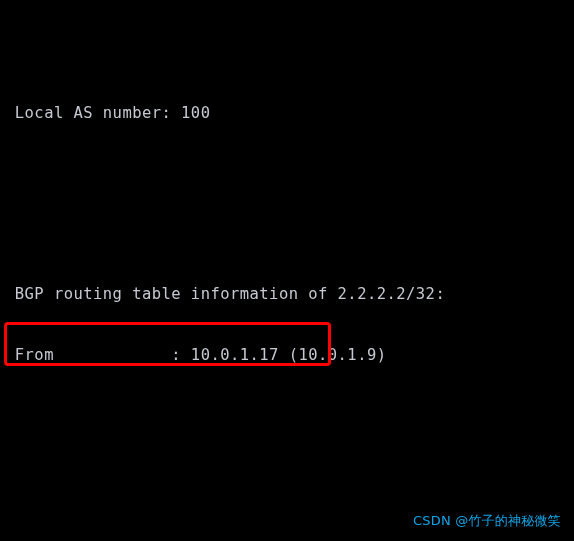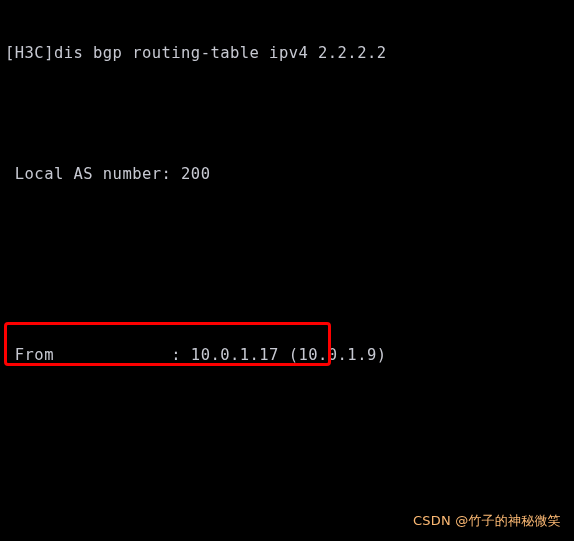--- a/index.html
+++ b/index.html
@@ -45,36 +45,36 @@
     border-radius: 4px;
     box-sizing: border-box;
     pointer-events: none;
   }
   #watermark {
     position: absolute;
     left: 413px;
     top: 512px;
     font-family: "DejaVu Sans", "Liberation Sans", sans-serif;
     font-size: 13px;
-    color: #fdba74;
+    color: #0ea5e9;
     white-space: pre;
     letter-spacing: 0.2px;
   }
 </style>
 </head>
 <body>
 
 <div id="terminal">
 
   <div id="console-output">
-    <div class="term-line">[H3C]dis bgp routing-table ipv4 2.2.2.2</div>
     <div class="term-line blank"></div>
-    <div class="term-line"> Local AS number: 200</div>
+    <div class="term-line"> Local AS number: 100</div>
     <div class="term-line blank"></div>
     <div class="term-line blank"></div>
+    <div class="term-line"> BGP routing table information of 2.2.2.2/32:</div>
     <div class="term-line"> From            : 10.0.1.17 (10.0.1.9)</div>
     
     
     
     
     
     
     
     
     

